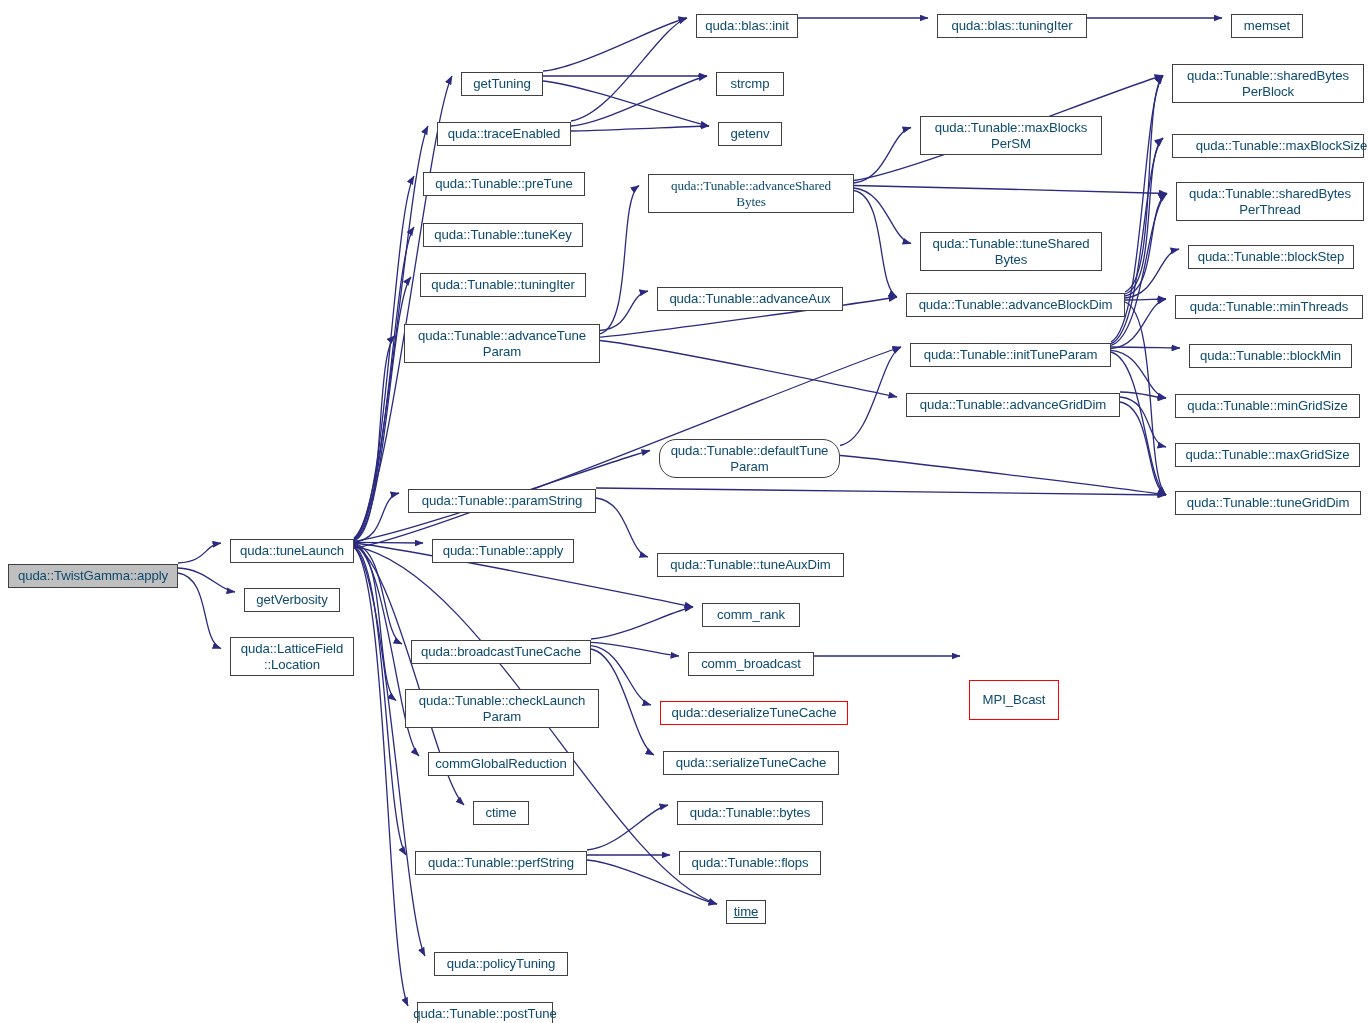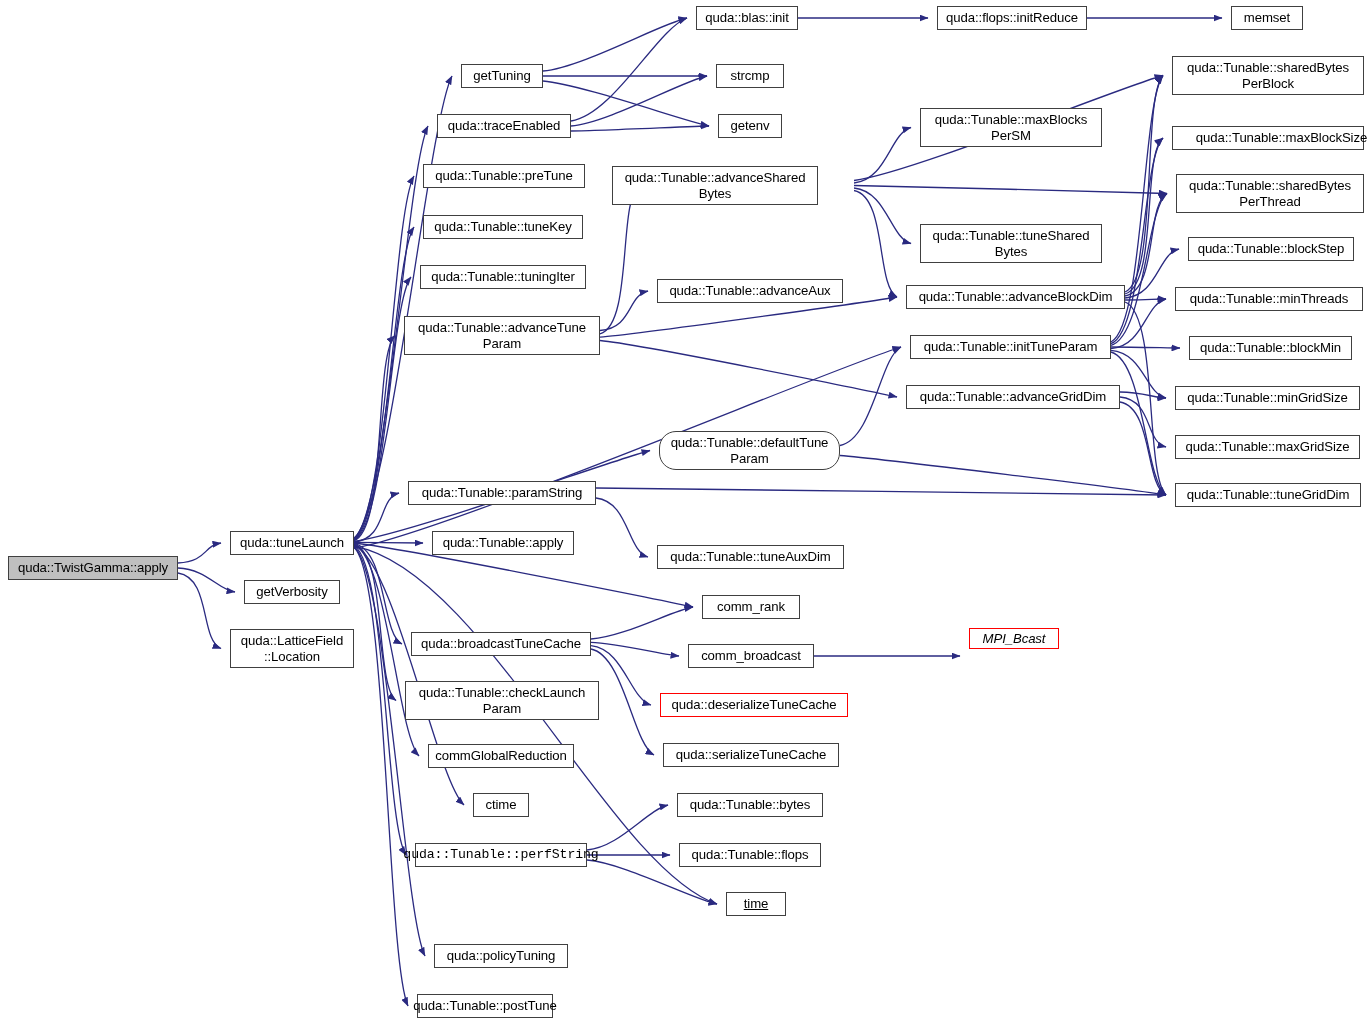--- a/index.html
+++ b/index.html
@@ -24,29 +24,30 @@
     top: 0;
     width: 1372px;
     height: 1023px;
     pointer-events: none;
   }
   .node {
     position: absolute;
     box-sizing: border-box;
     border: 1px solid #404040;
     background: #ffffff;
-    color: #000000;
+    color: #0c4a6e;
     font-size: 13.2px;
     line-height: 15.5px;
     display: flex;
     align-items: center;
     justify-content: center;
     text-align: center;
     white-space: pre-line;
     letter-spacing: -0.1px;
+    margin-top: 8px;
   }
   .node.root {
     background: #bfbfbf;
     border-color: #404040;
   }
   .node.danger {
     border-color: #ff0000;
     border-width: 1px;
   }
 </style>
@@ -143,54 +144,54 @@
       <div class="node" style="left: 420px; top: 265px; width: 166px; height: 24px;">quda::Tunable::tuningIter</div>
       <div class="node" style="left: 404px; top: 316px; width: 196px; height: 39px;">quda::Tunable::advanceTune
 Param</div>
       <div class="node" style="left: 408px; top: 481px; width: 188px; height: 24px;">quda::Tunable::paramString</div>
       <div class="node" style="left: 432px; top: 531px; width: 142px; height: 24px;">quda::Tunable::apply</div>
       <div class="node" style="left: 411px; top: 632px; width: 180px; height: 24px;">quda::broadcastTuneCache</div>
       <div class="node" style="left: 405px; top: 681px; width: 194px; height: 39px;">quda::Tunable::checkLaunch
 Param</div>
       <div class="node" style="left: 428px; top: 744px; width: 146px; height: 24px;">commGlobalReduction</div>
       <div class="node" style="left: 473px; top: 793px; width: 56px; height: 24px;">ctime</div>
-      <div class="node" style="left: 415px; top: 843px; width: 172px; height: 24px; font-family: Liberation Mono, monospace;">quda::Tunable::perfString</div>
+      <div class="node" style="left: 415px; top: 843px; width: 172px; height: 24px;">quda::Tunable::perfString</div>
       <div class="node" style="left: 434px; top: 944px; width: 134px; height: 24px;">quda::policyTuning</div>
       <div class="node" style="left: 417px; top: 994px; width: 136px; height: 24px;">quda::Tunable::postTune</div>
       <div class="node" style="left: 696px; top: 6px; width: 102px; height: 24px;">quda::blas::init</div>
       <div class="node" style="left: 716px; top: 64px; width: 68px; height: 24px;">strcmp</div>
       <div class="node" style="left: 718px; top: 114px; width: 64px; height: 24px;">getenv</div>
-      <div class="node" style="left: 612px; top: 166px; width: 206px; height: 39px;">quda::Tunable::advanceShared
+      <div class="node" style="left: 648px; top: 166px; width: 206px; height: 39px; font-family: Liberation Serif, serif;">quda::Tunable::advanceShared
 Bytes</div>
       <div class="node" style="left: 657px; top: 279px; width: 186px; height: 24px;">quda::Tunable::advanceAux</div>
       <div class="node" style="left: 659px; top: 431px; width: 181px; height: 39px; border-radius: 17px;">quda::Tunable::defaultTune
 Param</div>
       <div class="node" style="left: 657px; top: 545px; width: 187px; height: 24px;">quda::Tunable::tuneAuxDim</div>
       <div class="node" style="left: 702px; top: 595px; width: 98px; height: 24px;">comm_rank</div>
       <div class="node" style="left: 688px; top: 644px; width: 126px; height: 24px;">comm_broadcast</div>
       <div class="node danger" style="left: 660px; top: 693px; width: 188px; height: 24px;">quda::deserializeTuneCache</div>
       <div class="node" style="left: 663px; top: 743px; width: 176px; height: 24px;">quda::serializeTuneCache</div>
       <div class="node" style="left: 677px; top: 793px; width: 146px; height: 24px;">quda::Tunable::bytes</div>
       <div class="node" style="left: 679px; top: 843px; width: 142px; height: 24px;">quda::Tunable::flops</div>
-      <div class="node" style="left: 726px; top: 892px; width: 60px; height: 24px; text-decoration: underline;">time</div>
-      <div class="node" style="left: 937px; top: 6px; width: 150px; height: 24px;">quda::flops::initReduce</div>
+      <div class="node" style="left: 726px; top: 892px; width: 40px; height: 24px; text-decoration: underline;">time</div>
+      <div class="node" style="left: 937px; top: 6px; width: 150px; height: 24px;">quda::blas::tuningIter</div>
       <div class="node" style="left: 920px; top: 108px; width: 182px; height: 39px;">quda::Tunable::maxBlocks
 PerSM</div>
       <div class="node" style="left: 920px; top: 224px; width: 182px; height: 39px;">quda::Tunable::tuneShared
 Bytes</div>
       <div class="node" style="left: 906px; top: 285px; width: 219px; height: 24px;">quda::Tunable::advanceBlockDim</div>
       <div class="node" style="left: 910px; top: 335px; width: 201px; height: 24px;">quda::Tunable::initTuneParam</div>
       <div class="node" style="left: 906px; top: 385px; width: 214px; height: 24px;">quda::Tunable::advanceGridDim</div>
       <div class="node" style="left: 1231px; top: 6px; width: 72px; height: 24px;">memset</div>
       <div class="node" style="left: 1172px; top: 56px; width: 192px; height: 39px;">quda::Tunable::sharedBytes
 PerBlock</div>
       <div class="node" style="left: 1172px; top: 126px; width: 192px; height: 24px; padding-left: 27px;">quda::Tunable::maxBlockSize</div>
       <div class="node" style="left: 1176px; top: 174px; width: 188px; height: 39px;">quda::Tunable::sharedBytes
 PerThread</div>
       <div class="node" style="left: 1188px; top: 237px; width: 166px; height: 24px;">quda::Tunable::blockStep</div>
       <div class="node" style="left: 1175px; top: 287px; width: 188px; height: 24px;">quda::Tunable::minThreads</div>
       <div class="node" style="left: 1189px; top: 336px; width: 163px; height: 24px;">quda::Tunable::blockMin</div>
       <div class="node" style="left: 1175px; top: 386px; width: 185px; height: 24px;">quda::Tunable::minGridSize</div>
       <div class="node" style="left: 1175px; top: 435px; width: 185px; height: 24px;">quda::Tunable::maxGridSize</div>
       <div class="node" style="left: 1175px; top: 483px; width: 186px; height: 24px;">quda::Tunable::tuneGridDim</div>
-      <div class="node danger" style="left: 969px; top: 628px; width: 90px; height: 21px; font-style: italic;">MPI_Bcast</div>
+      <div class="node danger" style="left: 969px; top: 672px; width: 90px; height: 40px;">MPI_Bcast</div>
     </div>
 </div>
 
 </body></html>

